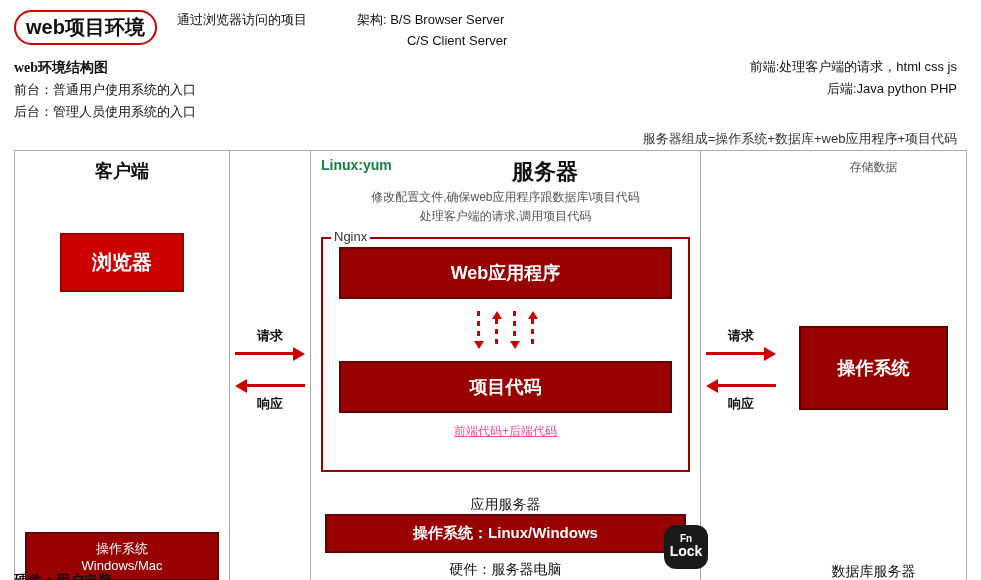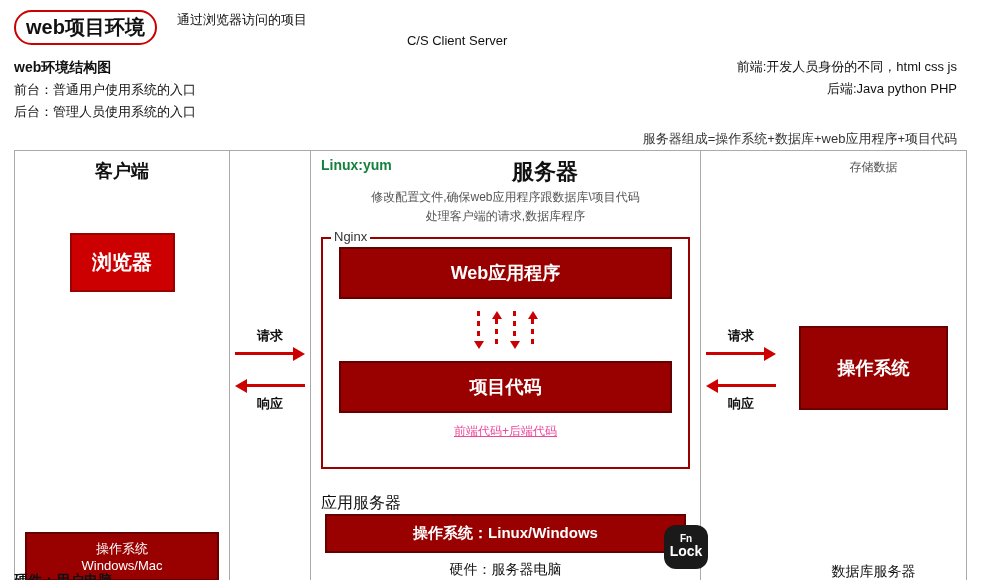--- a/index.html
+++ b/index.html
@@ -42,39 +42,39 @@
     }
     .header-desc .row1 { display: flex; gap: 30px; }
     
     .sub-header {
       display: flex;
       gap: 0;
       margin-bottom: 6px;
       font-size: 13px;
       line-height: 1.7;
     }
-    .sub-header .left { width: 320px; flex-shrink: 0; }
+    .sub-header .left { width: 320px; flex-shrink: 0; font-family: Liberation Serif, serif; }
     .sub-header .left .label { font-weight: bold; font-size: 14px; }
     .sub-header .right { flex: 1; text-align: right; font-size: 13px; padding-right: 10px; }
     .section-title {
       text-align: center;
       font-size: 18px;
       font-weight: bold;
       margin-bottom: 10px;
     }
     .browser-box {
       border: 2px solid #900;
       background: #c00;
       color: #fff;
       text-align: center;
       padding: 14px 0;
       font-size: 20px;
       font-weight: bold;
       margin: 10px auto 0;
-      width: 105px;
+      width: 124px;
     }
     .db-server-label {
       text-align: center;
       font-size: 14px;
       margin-top: 6px;
     }
 
     
     .diagram-inner {
       display: flex;
@@ -260,35 +260,38 @@
 </head>
 <body>
 
 <div class="page">
 
   <div class="header">
     <div class="title-oval">web项目环境</div>
     <div class="header-desc">
       <div class="row1">
         <span>通过浏览器访问的项目</span>
+        <span style="margin-left:20px;">
+          <span>架构: B/S  Browser  Server</span>
+        </span>
       </div>
       <div class="row1" style="margin-left:230px;">
         <span>C/S  Client  Server</span>
       </div>
     </div>
   </div>
 
   <div class="sub-header">
     <div class="left">
       <div class="label">web环境结构图</div>
       <div>前台：普通用户使用系统的入口</div>
       <div>后台：管理人员使用系统的入口</div>
     </div>
     <div class="right">
-      <div>前端:开发人员身份的不同，html css js</div>
+      <div>前端:处理客户端的请求，html css js</div>
       <div>后端:Java python PHP</div>
     </div>
   </div>
 
   <div style="text-align:right; font-size:13px; color:#333; padding-right:10px; margin-bottom:2px;">
     <span>服务器组成=操作系统+数据库+web应用程序+项目代码</span>
   </div>
 
   <div class="diagram-inner">
 
@@ -322,21 +325,21 @@
       </div>
     </div>
 
     <div class="col-app-server">
 
       <div style="display:flex; align-items:flex-start; margin-bottom:2px;">
         <span style="color:#15803d; font-size:14px; font-weight:bold; margin-right:8px;">Linux:yum</span>
         <span style="font-size:22px; font-weight:bold; flex:1; text-align:center;">服务器</span>
       </div>
       <div style="font-size:12px; color:#555; text-align:center; margin-bottom:2px;">修改配置文件,确保web应用程序跟数据库\项目代码</div>
-      <div style="font-size:12px; color:#555; text-align:center; margin-bottom:4px;">处理客户端的请求,数据库程序</div>
+      <div style="font-size:12px; color:#555; text-align:center; margin-bottom:4px;">处理客户端的请求,调用项目代码</div>
 
       <div class="inner-boxes">
         <div class="nginx-tag">Nginx</div>
         <div class="red-box">Web应用程序</div>
 
         <div class="v-arrows">
 
           <div class="v-arr">
             <div class="v-dashes"></div>
             <div class="v-arr-head-d"></div>
@@ -350,21 +353,21 @@
             <div class="v-arr-head-d"></div>
           </div>
           <div class="v-arr">
             <div class="v-arr-head-u"></div>
             <div class="v-dashes"></div>
           </div>
         </div>
         <div class="red-box">项目代码</div>
         <div style="text-align:center; font-size:12px; color:#ec4899; text-decoration:underline; margin-top:2px;">前端代码+后端代码</div>
       </div>
-      <div style="text-align:left; font-size:16px; margin-top:18px;">应用服务器</div>
+      <div style="text-align:center; font-size:14px; margin-top:18px;">应用服务器</div>
 
       <div class="bottom-os">
         <span>操作系统：Linux/Windows</span>
         
         <div style="position:absolute; right:-24px; bottom:-18px; width:44px; height:44px; background:#1a1a1a; border-radius:12px; display:flex; flex-direction:column; align-items:center; justify-content:center; z-index:10;">
           <div style="font-size:10px; font-weight:bold; color:#fff; line-height:1.1;">Fn</div>
           <div style="font-size:14px; font-weight:bold; color:#fff; line-height:1.1;">Lock</div>
         </div>
       </div>
       <div style="text-align:center; font-size:14px; font-weight:normal; margin-top:4px; padding-bottom:4px;">硬件：服务器电脑</div>

